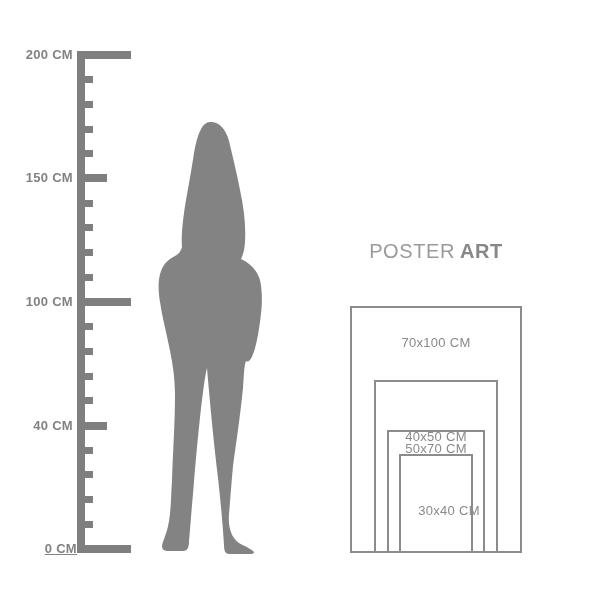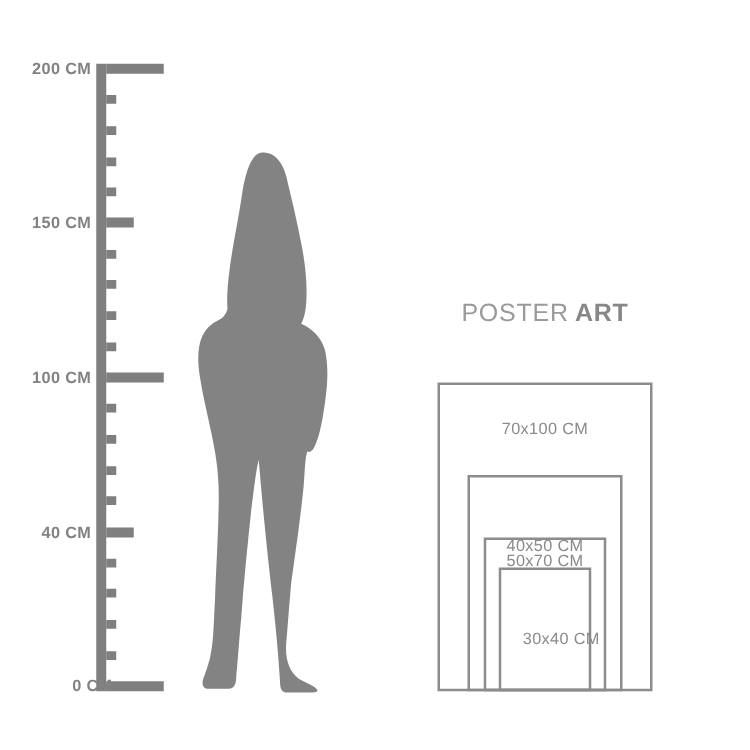--- a/index.html
+++ b/index.html
@@ -98,21 +98,21 @@
         <div class="ruler-tick" style="left: 85px; top: 126px; width: 8px; height: 7px;"></div>
         <div class="ruler-tick" style="left: 85px; top: 101px; width: 8px; height: 7px;"></div>
         <div class="ruler-tick" style="left: 85px; top: 76px; width: 8px; height: 7px;"></div>
         <div class="ruler-tick" style="left: 85px; top: 51px; width: 46px; height: 8px;"></div>
       </div>
     <div id="ruler-labels">
         <div class="ruler-label" style="left: 3px; top: 46px;">200 CM</div>
         <div class="ruler-label" style="left: 3px; top: 169px;">150 CM</div>
         <div class="ruler-label" style="left: 3px; top: 293px;">100 CM</div>
         <div class="ruler-label" style="left: 3px; top: 417px;">40 CM</div>
-        <div class="ruler-label" style="left: 20px; top: 540px;">0 CM</div>
+        <div class="ruler-label" style="left: 7px; top: 540px; text-decoration: underline;">0 CM</div>
       </div>
   </div>
 
   <svg class="silhouette-svg" width="600" height="600" viewBox="0 0 600 600">
     <path id="silhouette-path" d="
       M211,122
       C219,122 226,129 229,141
       C233,158 237,174 240,190
       C244,208 246,226 245,242
       C244.5,250 243,255 241,259

